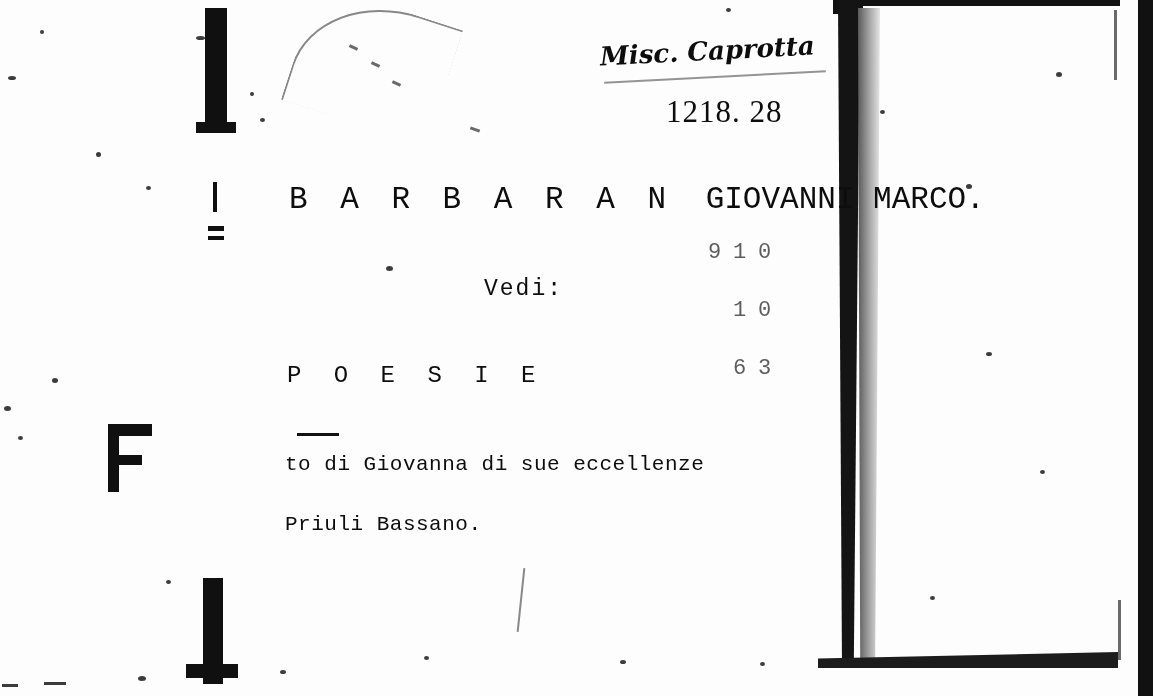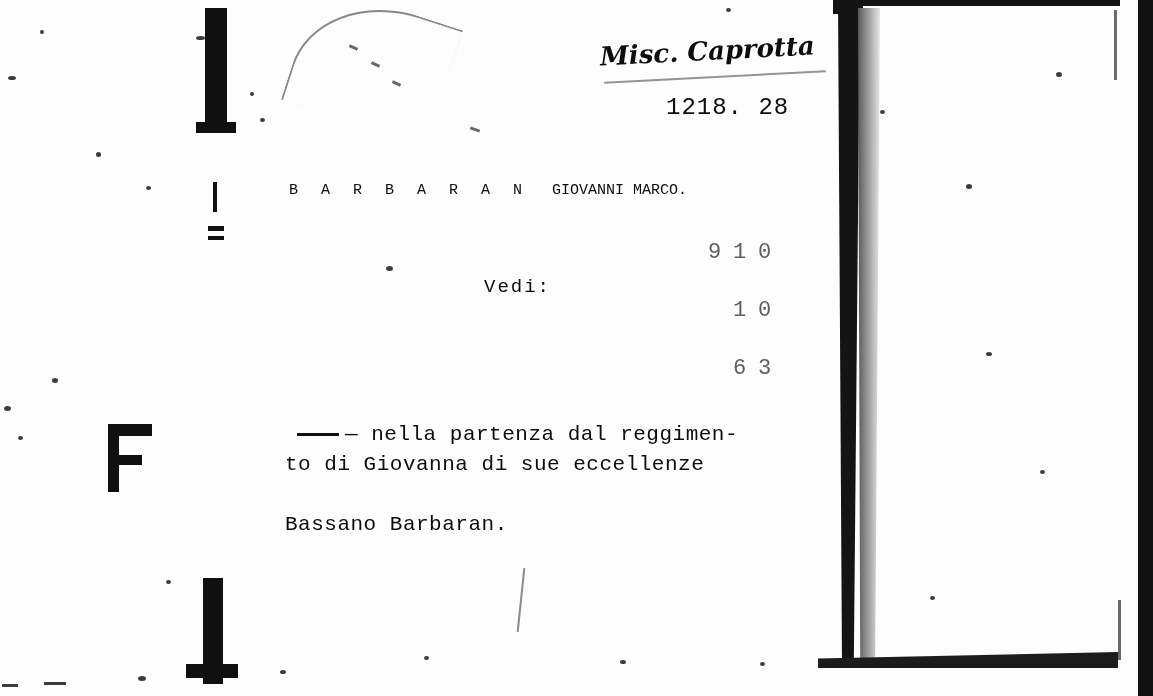--- a/index.html
+++ b/index.html
@@ -59,38 +59,38 @@
     font-family: "DejaVu Serif", serif;
     font-style: italic;
     font-weight: 700;
     font-size: 26px;
     letter-spacing: 0px;
     transform: rotate(-3deg);
     white-space: nowrap;
   }
   .callnum {
     position: absolute;
-    font-family: Liberation Mono, monospace;
-    font-size: 24px;
+    font-family: Liberation Serif, serif;
+    font-size: 31px;
     letter-spacing: 1px;
     white-space: nowrap;
   }
   .heading {
     position: absolute;
     font-family: "Liberation Mono", monospace;
-    font-size: 15px;
+    font-size: 31px;
     white-space: nowrap;
   }
   .spaced {
     letter-spacing: 7px;
   }
   .vedi {
     position: absolute;
     font-family: "Liberation Mono", monospace;
-    font-size: 19px;
+    font-size: 23px;
     letter-spacing: 2px;
   }
   .subject {
     position: absolute;
     font-family: "Liberation Mono", monospace;
     font-size: 24px;
     letter-spacing: 9px;
     white-space: nowrap;
   }
   .body-text {
@@ -180,25 +180,25 @@
 
   <div class="heading" style="left:289px; top:182px;">
     <span class="spaced">B A R B A R A N</span>
     <span style="margin-left:14px;">GIOVANNI MARCO.</span>
   </div>
 
   <div class="vedi" style="left:484px; top:276px;">Vedi:</div>
 
   <div class="stamp-vertical" style="left:702px; top:240px; height:160px;">0 0 3 1 1 6 9</div>
 
+  <div class="subject" style="left:287px; top:362px;">P O E S I E</div>
 
   <div class="dash" style="left:297px; top:433px; width:42px;"></div>
-  <div class="body-text" style="left:297px; top:420px; text-indent:48px;">— nella partenza dal reggimen-</div>
   <div class="body-text" style="left:285px; top:450px;">to di Giovanna di sue eccellenze</div>
-  <div class="body-text" style="left:285px; top:510px;">Bassano Barbaran.</div>
+  <div class="body-text" style="left:285px; top:510px;">Priuli Bassano.</div>
 
   <div class="pencil-line" style="left:520px; top:568px; width:2px; height:64px; transform:rotate(6deg);"></div>
 
   <div class="speck" style="left:8px;  top:76px;  width:8px; height:4px;"></div>
   <div class="speck" style="left:40px; top:30px;  width:4px; height:4px;"></div>
   <div class="speck" style="left:96px; top:152px; width:5px; height:5px;"></div>
   <div class="speck" style="left:146px;top:186px; width:5px; height:4px;"></div>
   <div class="speck" style="left:52px; top:378px; width:6px; height:5px;"></div>
   <div class="speck" style="left:4px;  top:406px; width:7px; height:5px;"></div>
   <div class="speck" style="left:18px; top:436px; width:5px; height:4px;"></div>

